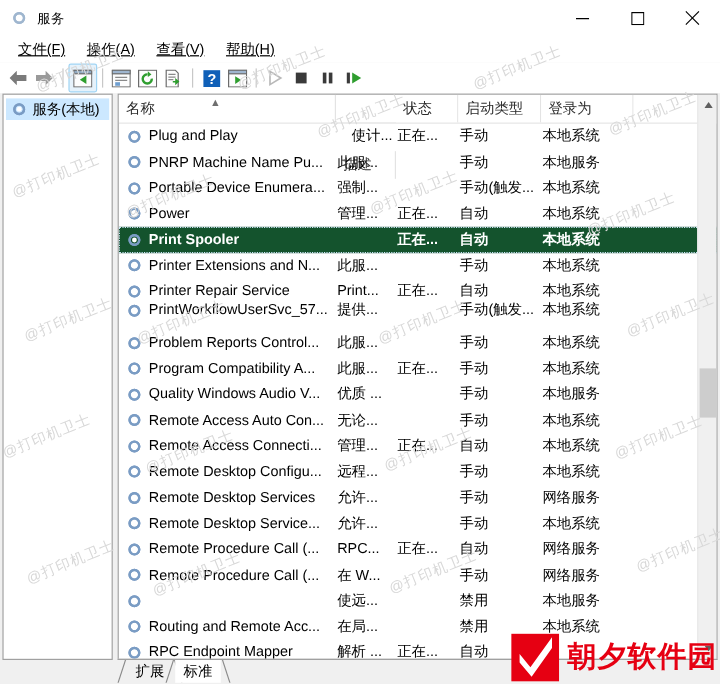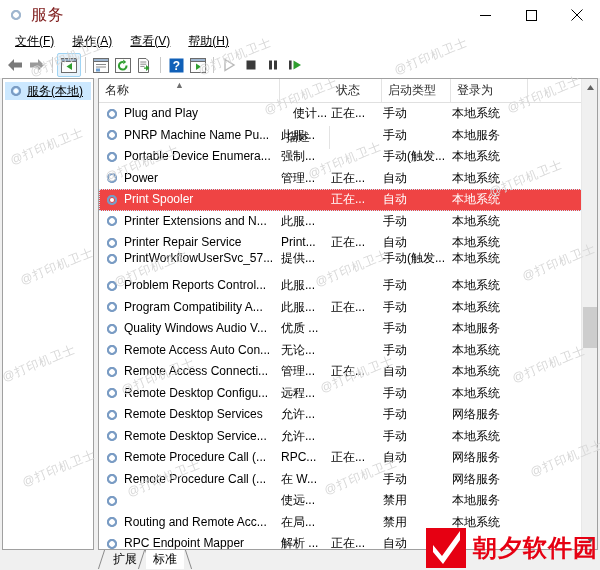--- a/index.html
+++ b/index.html
@@ -17,21 +17,21 @@
   
   .titlebar{
     position:absolute;left:0;top:0;width:600px;height:30px;
     background:#ffffff;
     display:flex;align-items:center;
   }
   .title-ico{
     width:16px;height:16px;margin-left:8px;margin-right:7px;
     position:relative;flex:none;
   }
-  .title-text{font-size:16px;color:#7f1d1d;letter-spacing:.4px;}
+  .title-text{font-size:11px;color:#000000;letter-spacing:.4px;}
   .wbtns{position:absolute;right:0;top:0;height:30px;display:flex;}
   .wbtn{width:46px;height:30px;display:flex;align-items:center;justify-content:center;}
   .wbtn svg{display:block;}
 
   
   .menubar{
     position:absolute;left:0;top:30px;width:600px;height:22px;
     background:#ffffff;display:flex;align-items:center;padding-left:6px;
   }
   .menu-item{
@@ -50,21 +50,21 @@
 
   
   .content{position:absolute;left:0;top:78px;width:600px;height:492px;background:#f0f0f0;}
   .leftpane{
     position:absolute;left:2px;top:0px;width:92px;height:472px;
     background:#ffffff;border:1px solid #a0a0a0;box-sizing:border-box;
     padding-top:3px;
   }
   .tree-node{
     display:flex;align-items:center;height:18px;margin:0 2px;
-    background:#cce8ff;padding-left:3px;text-decoration:underline;
+    background:#cce8ff;padding-left:3px;
   }
   .tree-node .lbl{font-size:12px;color:#000;margin-left:4px;white-space:nowrap;}
 
   .rightpane{
     position:absolute;left:98px;top:0;width:500px;height:472px;
     background:#ffffff;border:1px solid #a0a0a0;box-sizing:border-box;
     overflow:hidden;
   }
 
   
@@ -81,21 +81,21 @@
   .sortcaret{
     position:absolute;top:2px;font-size:9px;color:#6f6f6f;line-height:9px;
   }
 
   
   .lvbody{position:absolute;left:0;top:24px;width:100%;height:447px;}
   .row{
     position:absolute;left:0;width:100%;height:21.5px;
     display:block;white-space:nowrap;
   }
-  .row.sel{background:#ef4444;}
+  .row.sel{background:#14532d;font-weight:bold;}
   .row.sel .c{color:#ffffff;}
   .row.sel .focusbox{
     position:absolute;left:0;top:0;right:0;bottom:0;
     border:1px dotted #cfe6fa;box-sizing:border-box;pointer-events:none;
   }
   .c{
     position:absolute;top:0;height:21.5px;line-height:21px;
     font-size:12px;color:#000;white-space:nowrap;overflow:hidden;
   }
   .c-name{left:25px;}

